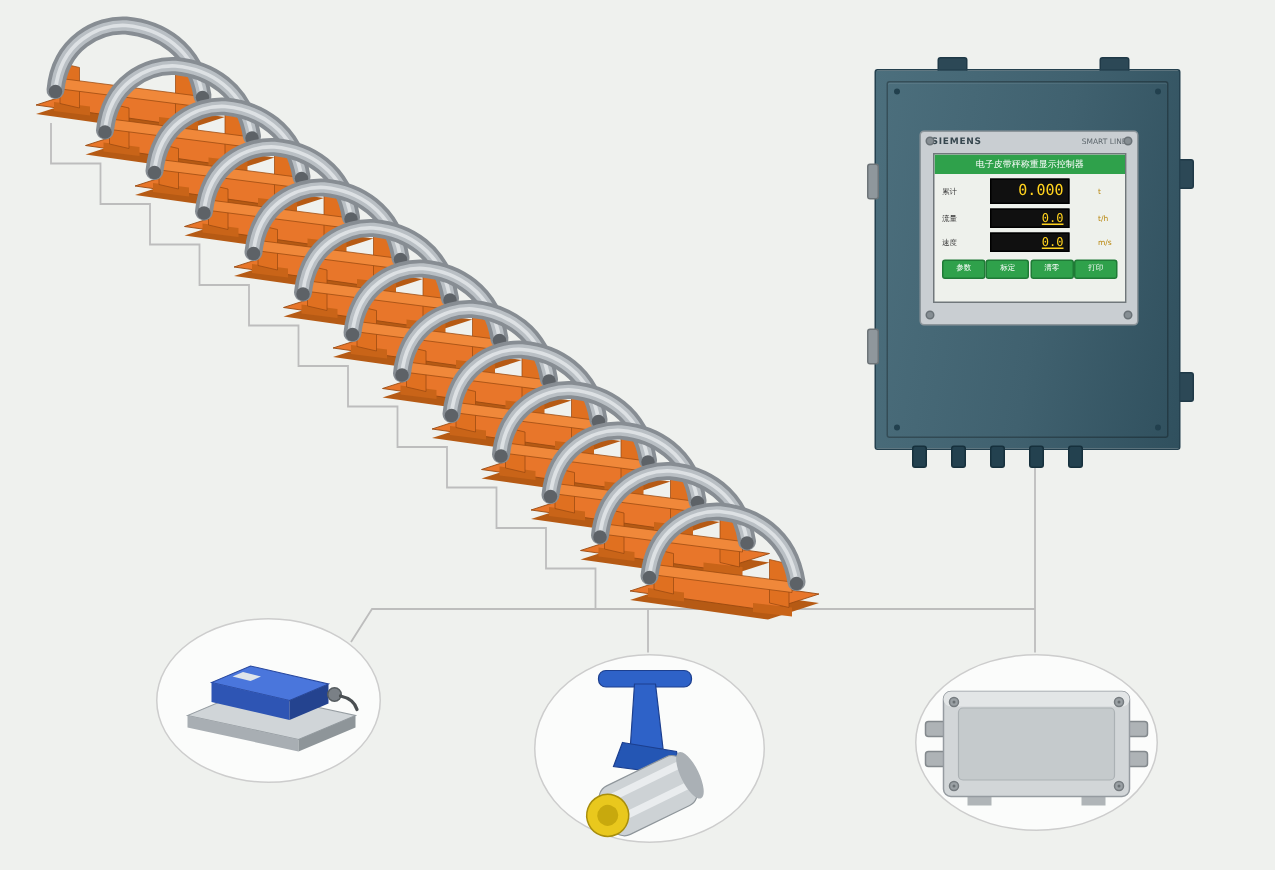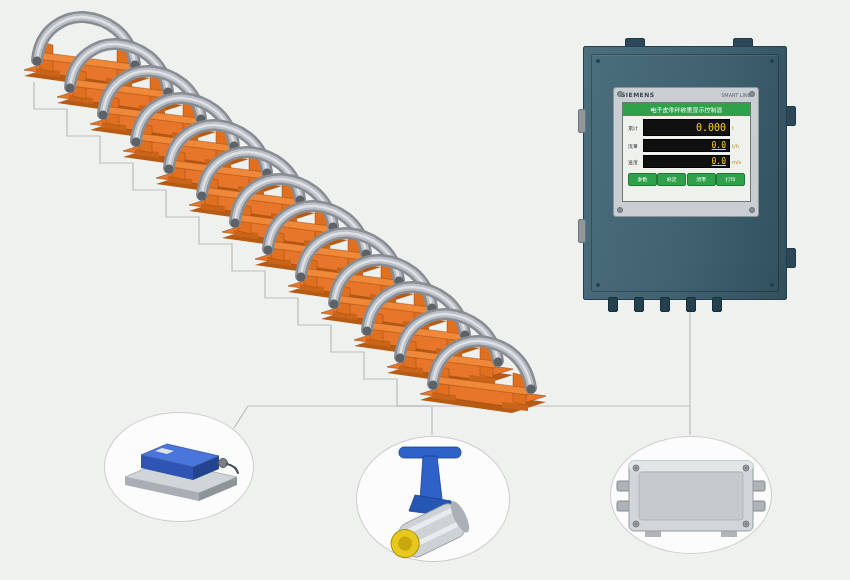--- a/index.html
+++ b/index.html
@@ -30,21 +30,21 @@
   .brand{position:absolute;left:7px;top:3px;font-size:6px;font-weight:bold;letter-spacing:.5px;color:#37474f;}
   .model{position:absolute;right:7px;top:4px;font-size:5px;color:#5c666c;}
   .bscrew{position:absolute;width:4px;height:4px;border-radius:50%;background:#868e93;border:1px solid #6a7control{}}
   .bscrew{border:1px solid #6a7277;}
   .bs1{left:3px;top:3px}.bs2{right:3px;top:3px}.bs3{left:3px;bottom:3px}.bs4{right:3px;bottom:3px}
 
   .screen{position:absolute;left:8px;top:14px;width:127px;height:98px;background:#eef1ec;
           border:1px solid #70777b;overflow:hidden;}
   .scr-title{height:13px;line-height:13px;background:#2fa14b;color:#fff;font-size:6px;text-align:center;
              white-space:nowrap;overflow:hidden;}
-  .scr-row{display:flex;align-items:center;gap:2px;margin:3px 5px 0;}
+  .scr-row{display:flex;align-items:center;gap:19px;margin:3px 5px 0;}
   .lbl{font-size:5px;color:#333;width:13px;white-space:nowrap;overflow:hidden;}
   .val{background:#101010;color:#ffd21e;font-family:"DejaVu Sans Mono",monospace;text-align:right;
        padding:0 3px;border:1px solid #000;flex:1;}
   .r1 .val{font-size:10px;height:15px;line-height:15px;}
   .r2 .val,.r3 .val{font-size:8px;height:11px;line-height:11px;text-decoration:underline;}
   .unit{font-size:5px;color:#b8860b;width:13px;white-space:nowrap;}
   .scr-btns{display:flex;justify-content:space-between;margin:5px 5px 0;}
   .scr-btn{width:27px;height:11px;background:#2fa14b;border:1px solid #1f7a36;border-radius:2px;
            color:#fff;font-size:5px;line-height:11px;text-align:center;overflow:hidden;white-space:nowrap;}
 

